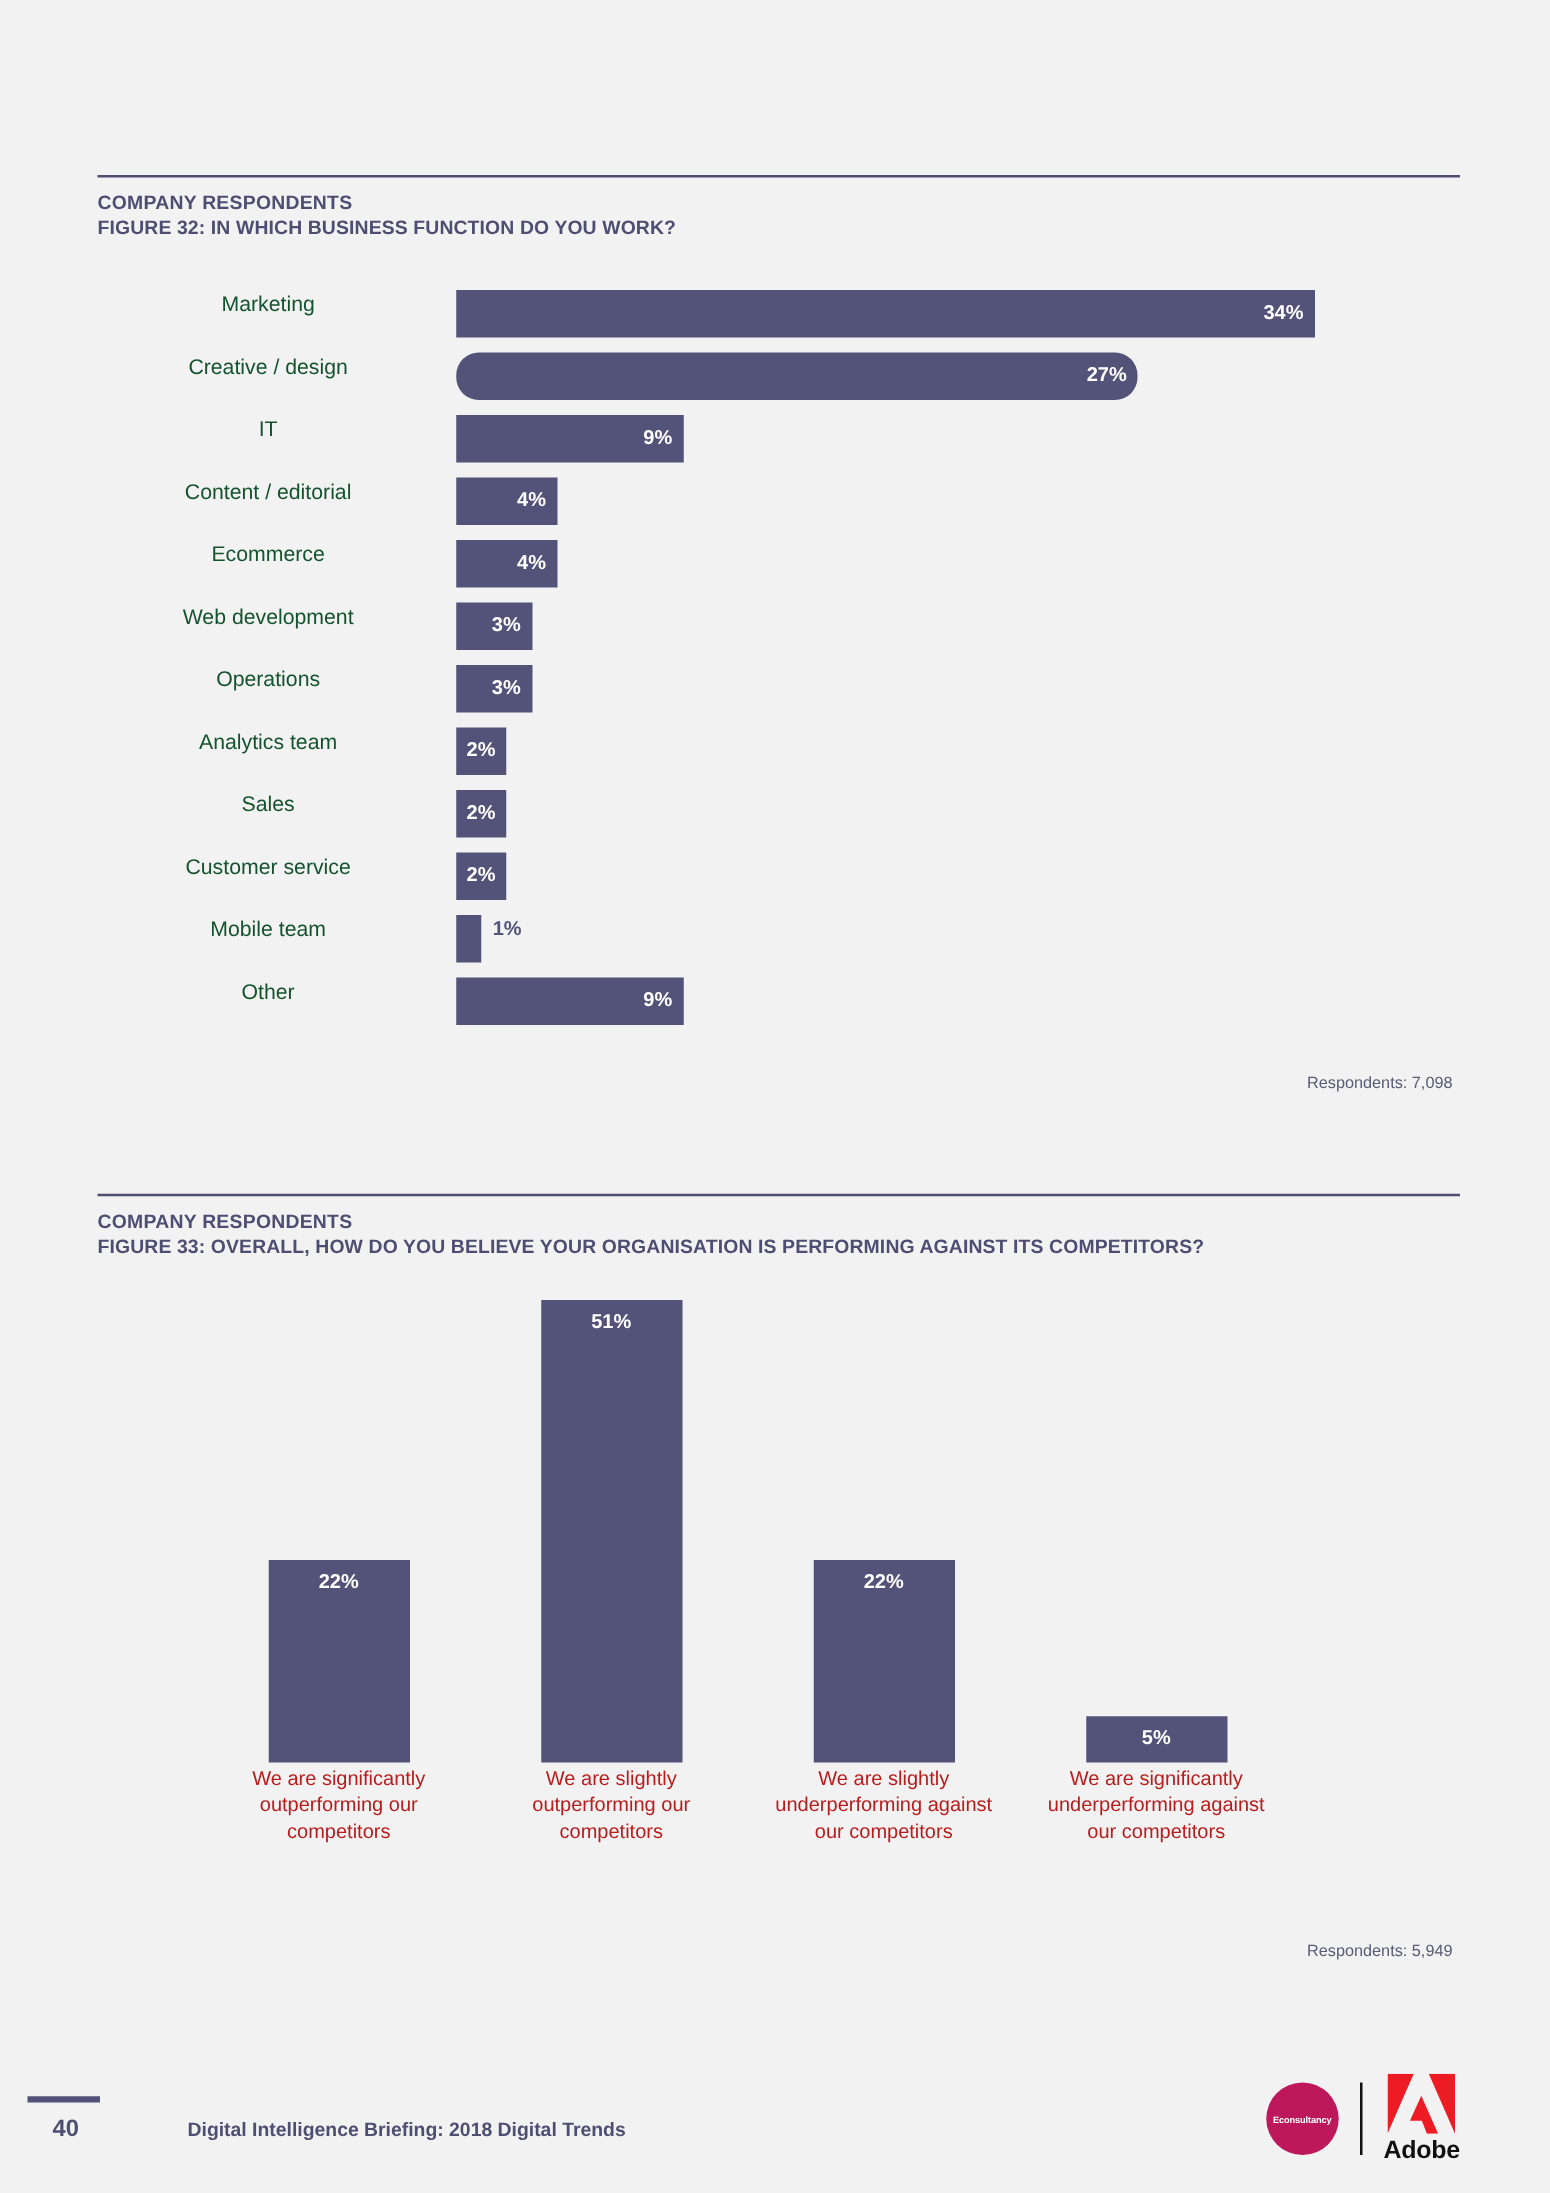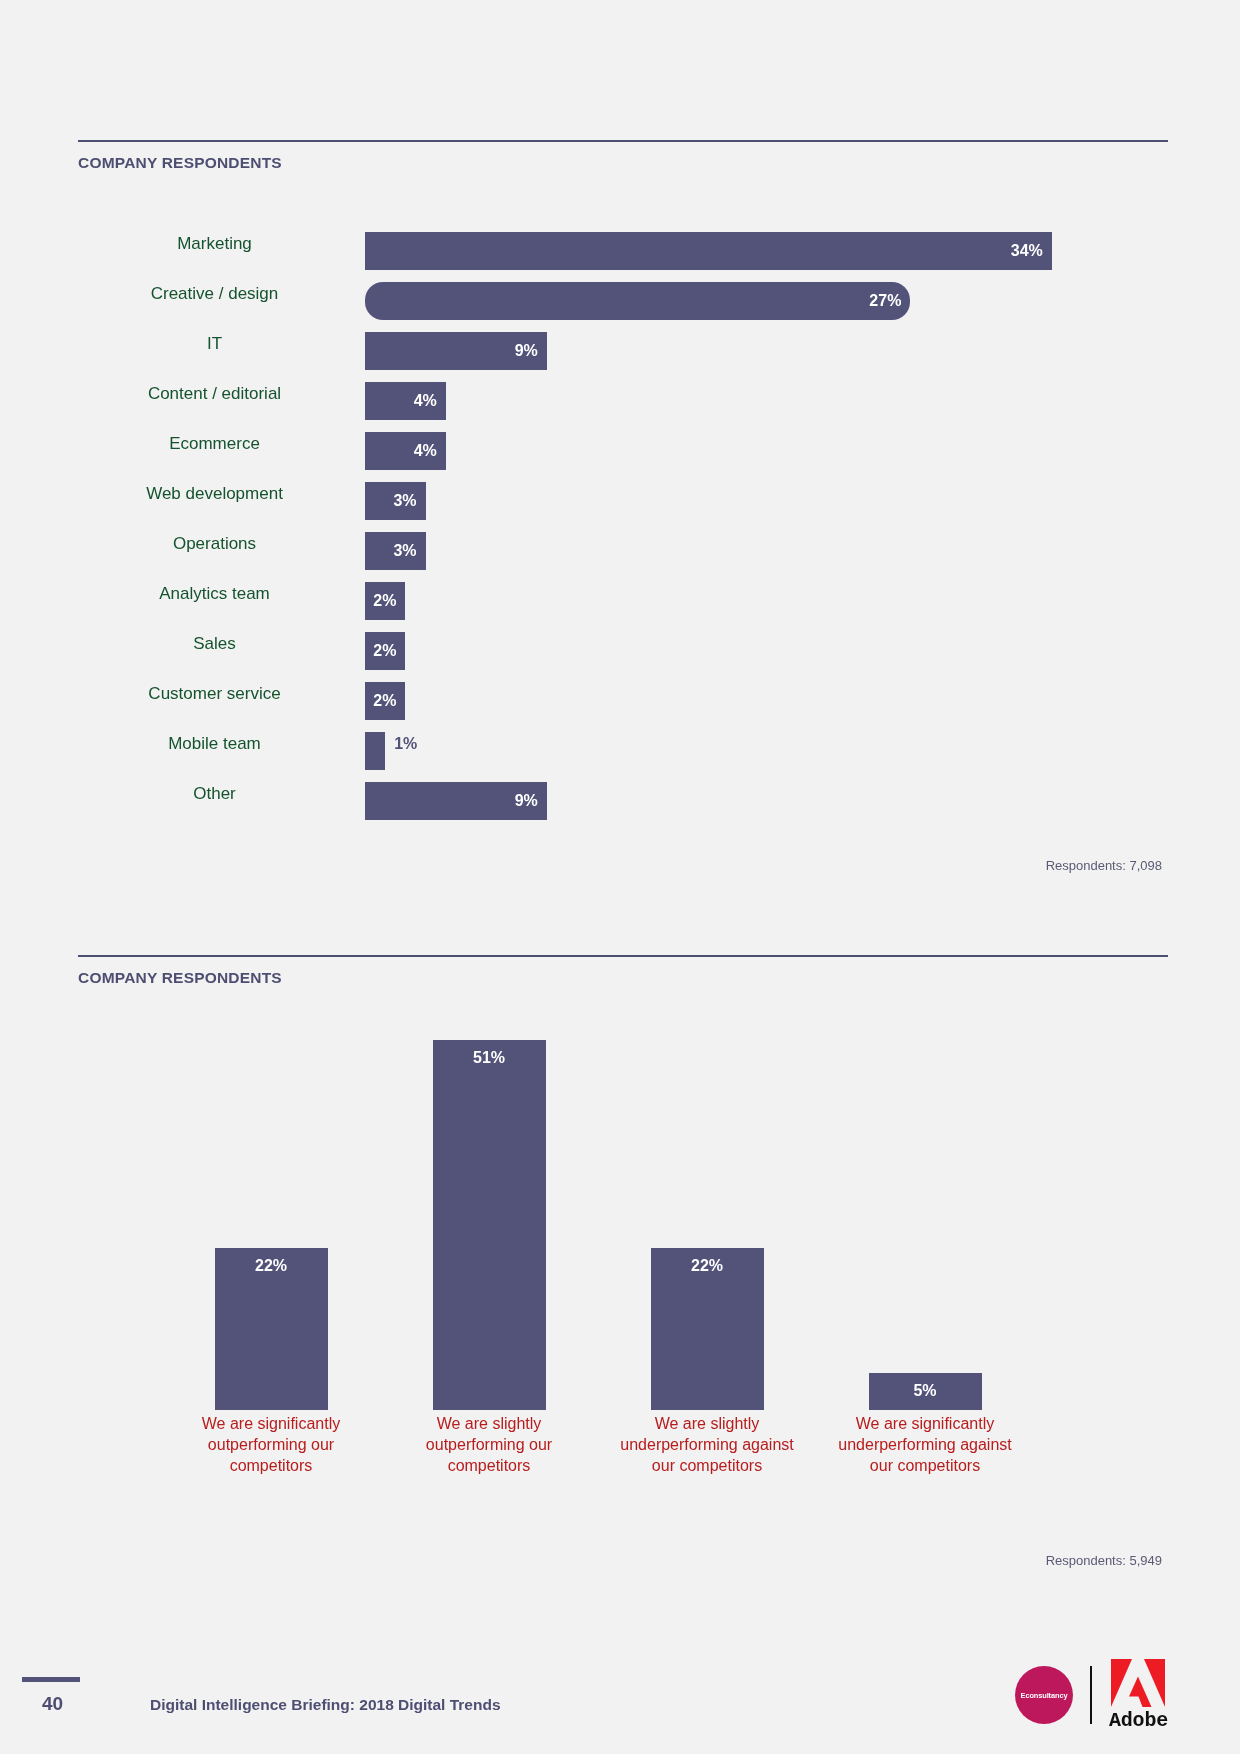--- a/index.html
+++ b/index.html
@@ -207,39 +207,39 @@
   .logo-div {
     width: 2px;
     height: 58px;
     background: #111;
     margin: 0 17px;
   }
   .adobe {
     display: flex;
     flex-direction: column;
     align-items: center;
-    font-family: Liberation Mono, monospace;
   }
   .adobe-mark { display: block; }
   .adobe-word {
     font-size: 20px;
     font-weight: bold;
     color: #111;
     margin-top: 2px;
     letter-spacing: -0.2px;
   }
 </style>
 </head>
 <body>
 
 <div class="page">
 
   <div class="section" id="fig32">
     <div class="rule"></div>
     <div class="kicker">COMPANY RESPONDENTS</div>
+    <div class="figtitle">FIGURE 32: IN WHICH BUSINESS FUNCTION DO YOU WORK?</div>
   </div>
 
   <div class="hbar-chart" id="hbar-chart">
       <div class="hrow">
         <div class="hlabel">Marketing</div>
         <div class="htrack">
           <div class="hbar" style="width: 686.8px; background: rgb(83, 83, 122);">
             <span class="hval">34%</span>
           </div>
         </div>
@@ -331,20 +331,21 @@
           </div>
         </div>
       </div>
     </div>
 
   <div class="respondents" id="resp32">Respondents: 7,098</div>
 
   <div class="section" id="fig33">
     <div class="rule"></div>
     <div class="kicker">COMPANY RESPONDENTS</div>
+    <div class="figtitle">FIGURE 33: OVERALL, HOW DO YOU BELIEVE YOUR ORGANISATION IS PERFORMING AGAINST ITS COMPETITORS?</div>
   </div>
 
   <div class="vbar-chart">
     <div class="vplot" id="vplot">
         <div class="vcol" style="left: 95px;">
           <div class="vbar" style="height: 161.7px; background: rgb(83, 83, 122);">
             <div class="vval">22%</div>
           </div>
         </div>
         <div class="vcat" style="left: 95px;">We are significantly outperforming our competitors</div>

